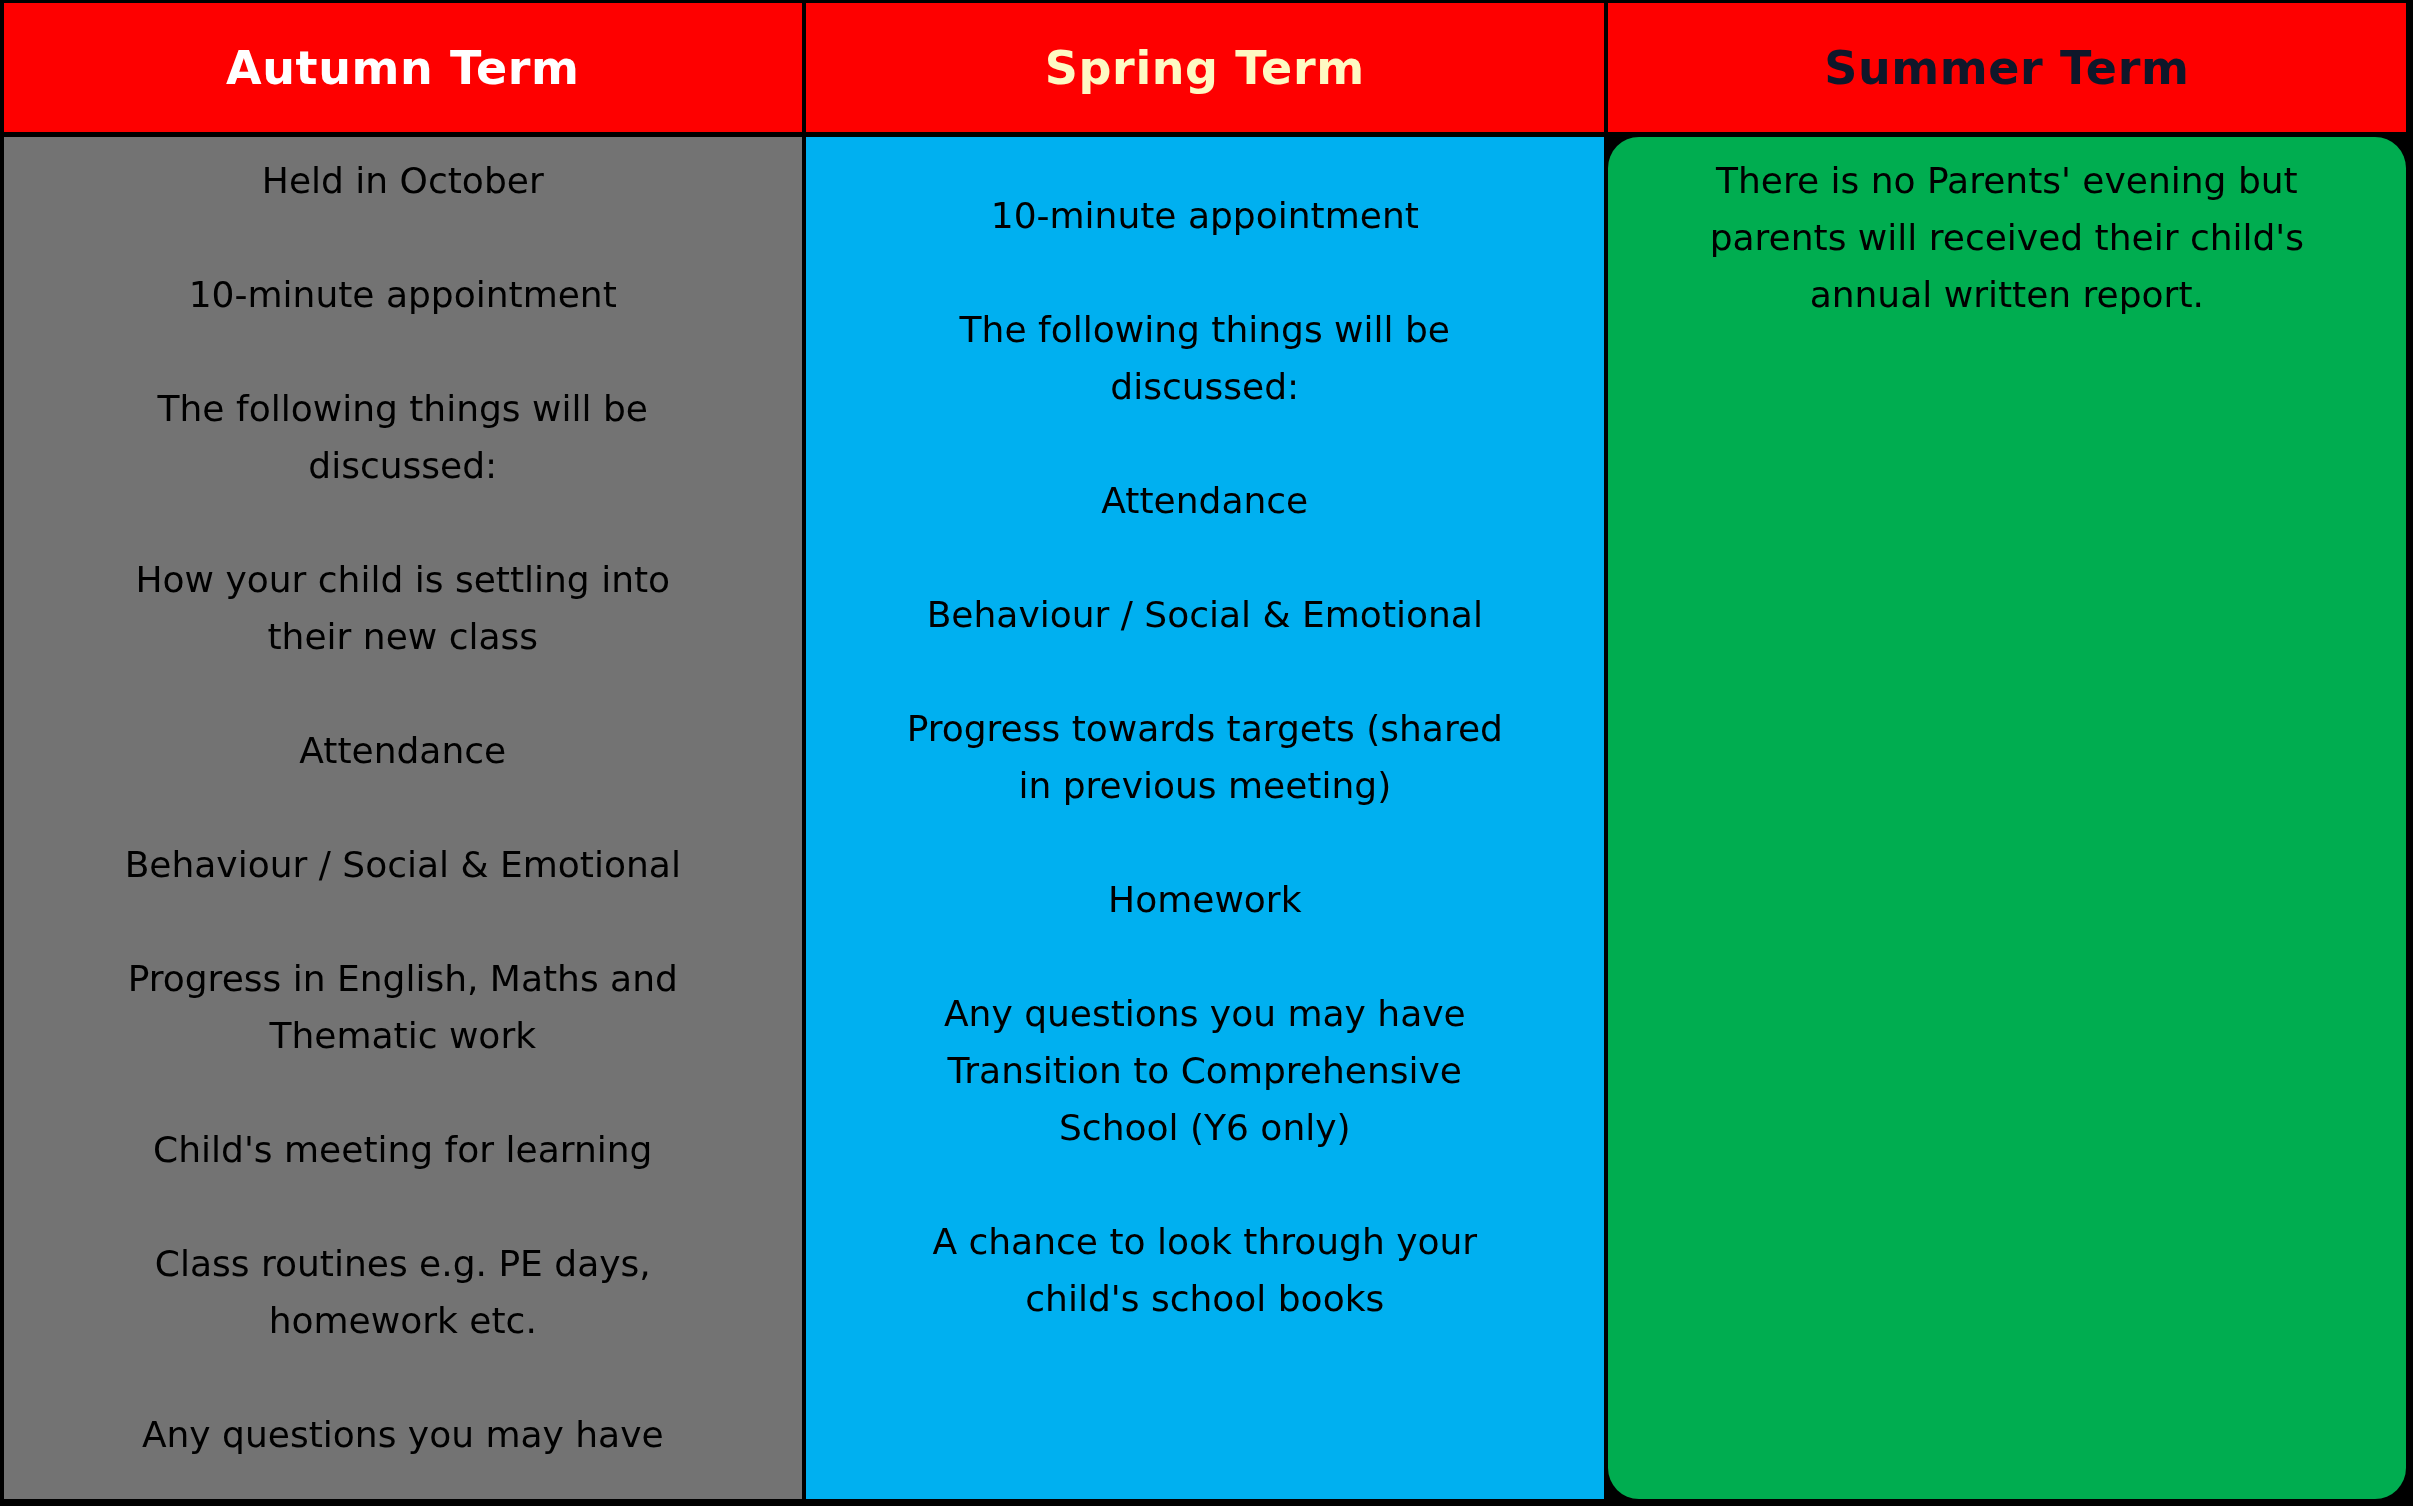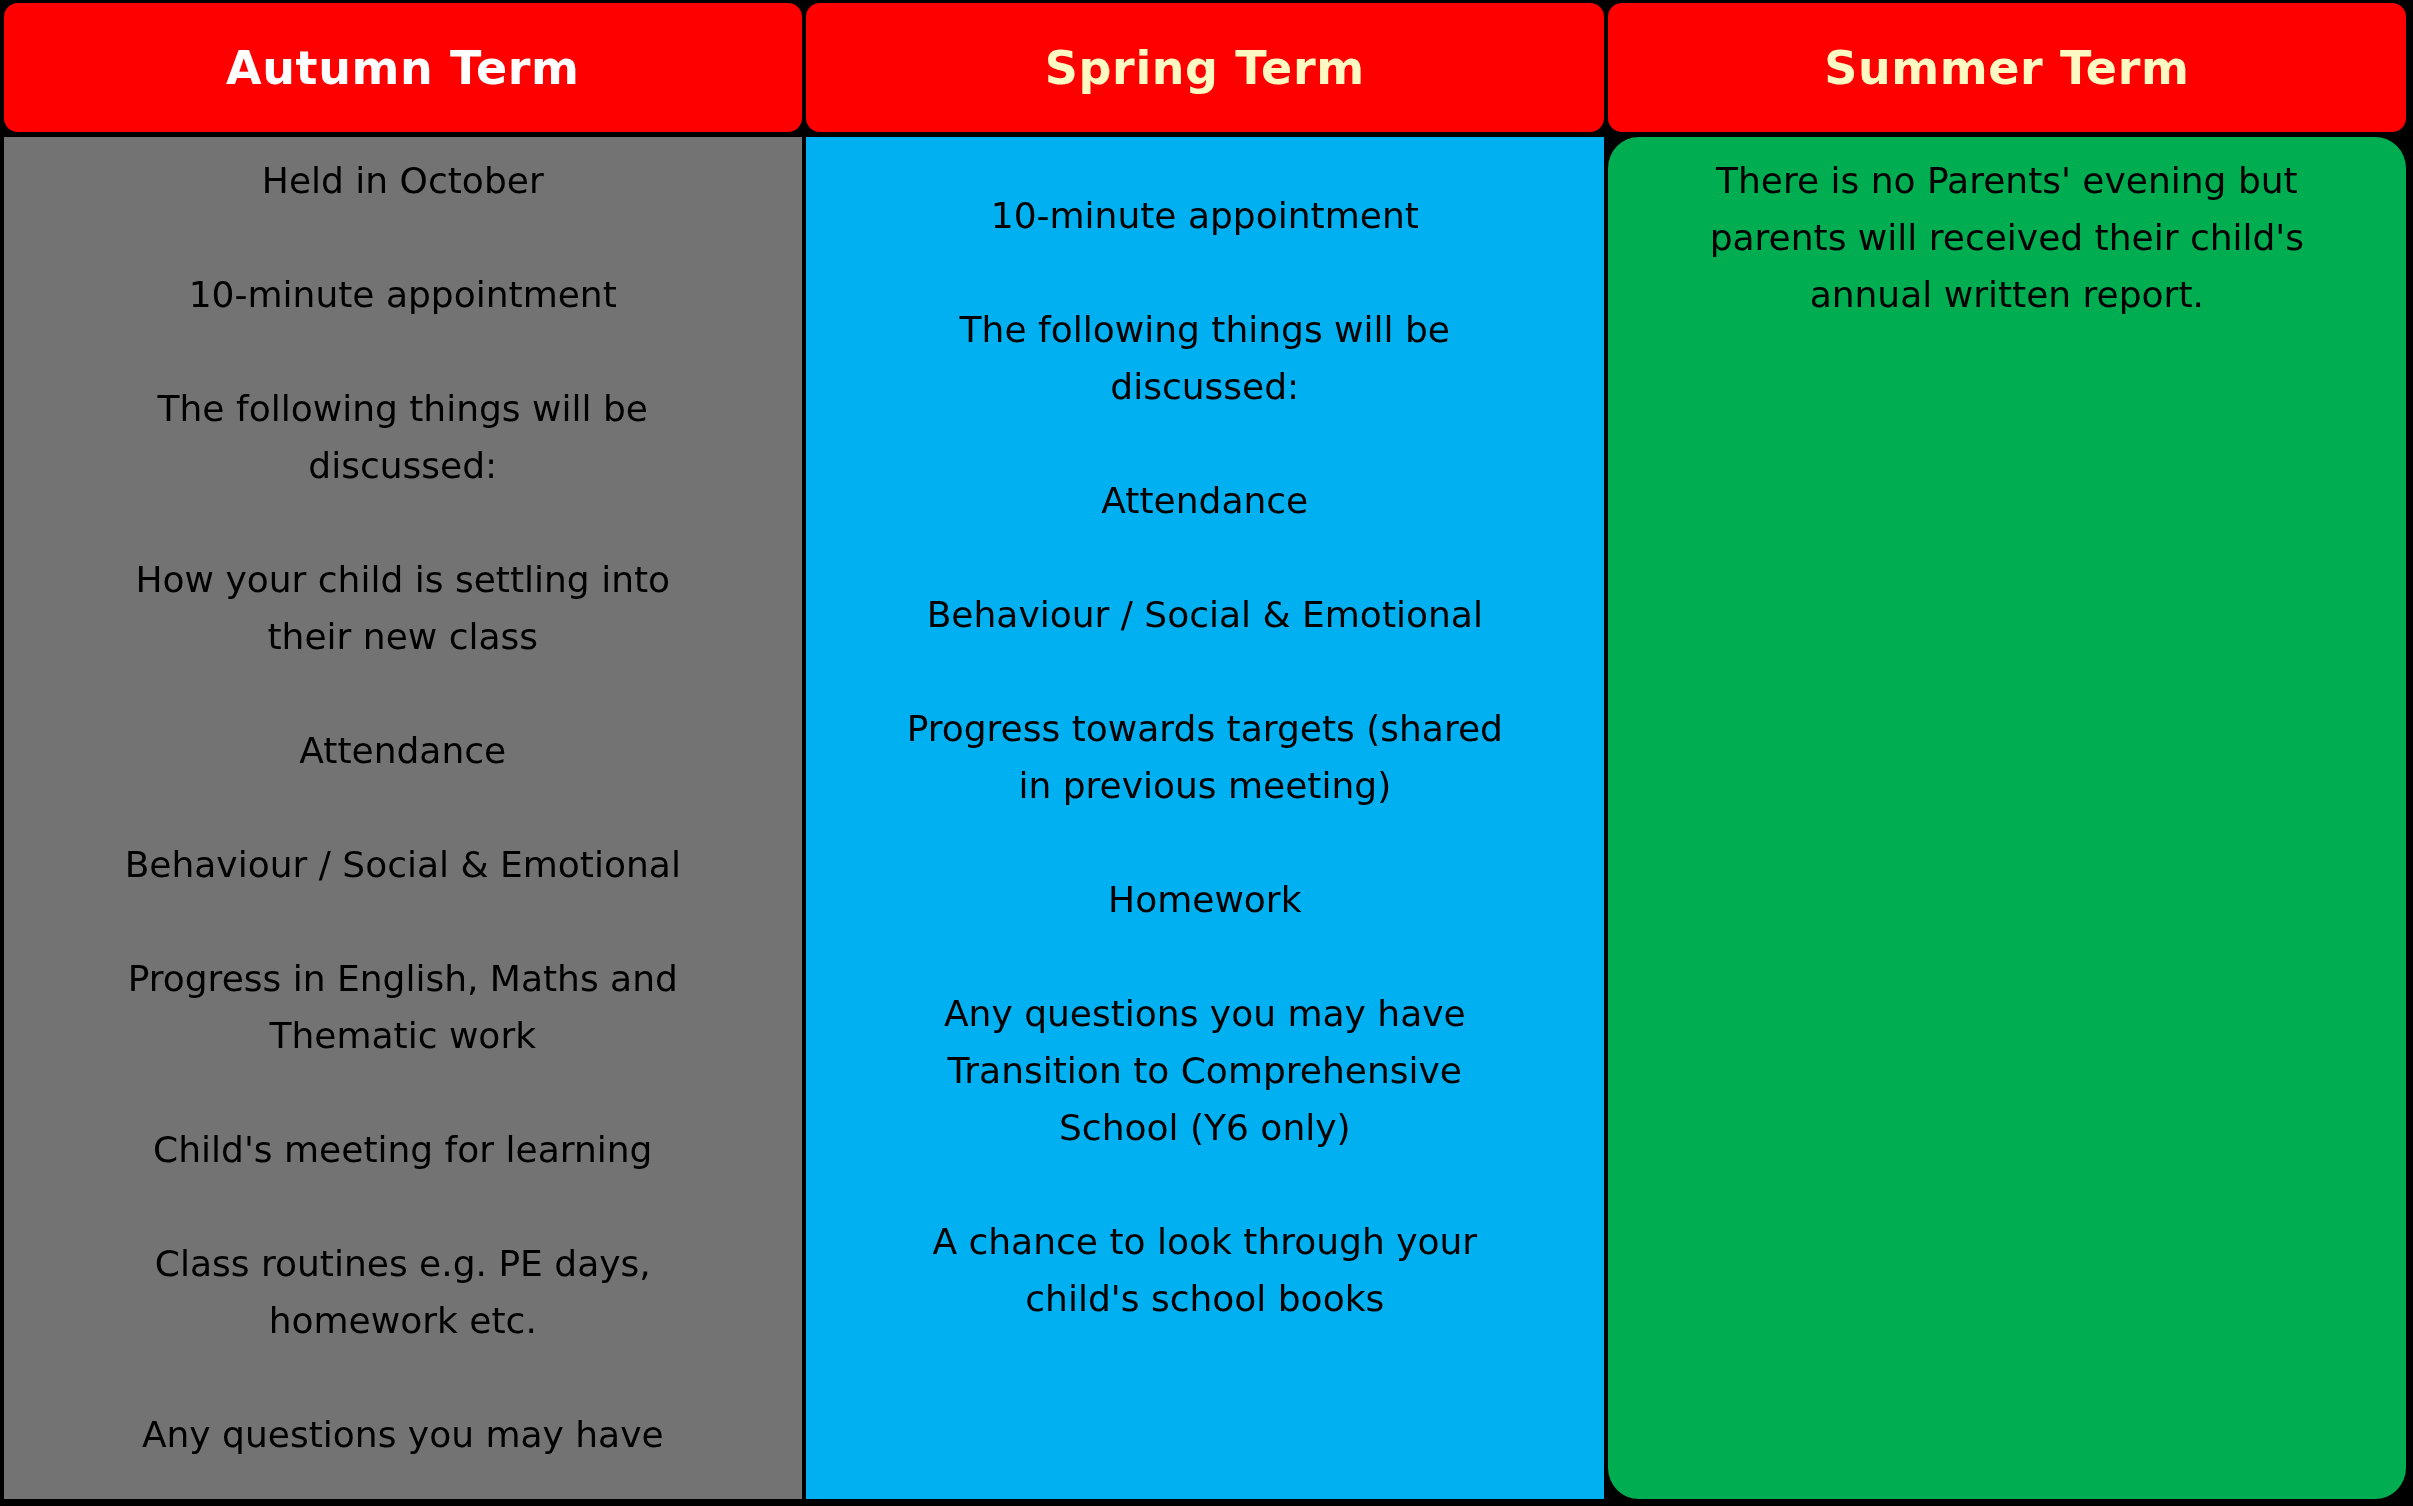--- a/index.html
+++ b/index.html
@@ -20,21 +20,20 @@
     gap: 4.5px;
     font-family: "DejaVu Sans", "Liberation Sans", sans-serif;
   }
   .header-cell {
     display: flex;
     align-items: center;
     justify-content: center;
     font-size: 46px;
     font-weight: bold;
     letter-spacing: 0.6px;
-    border-radius: 14px;
   }
   .body-cell {
     box-sizing: border-box;
     text-align: center;
     color: #000000;
     font-size: 36px;
     line-height: 57px;
     padding: 14.7px 16px 17px 16px;
     overflow: hidden;
   }
@@ -58,21 +57,21 @@
   .body-cell.col-2 p {
     margin: 0;
   }
 </style>
 </head>
 <body>
 
 <div class="slide" id="slide" style="background: rgb(0, 0, 0);">
     <div class="header-cell col-0" style="background: rgb(254, 0, 0); color: rgb(255, 255, 255);">Autumn Term</div>
     <div class="header-cell col-1" style="background: rgb(254, 0, 0); color: #fef9c3;">Spring Term</div>
-    <div class="header-cell col-2" style="background: rgb(254, 0, 0); color: #fef9c3;">Summer Term</div>
+    <div class="header-cell col-2" style="background: rgb(254, 0, 0); color: #0f172a;">Summer Term</div>
     <div class="body-cell col-0" style="background: #737373;">
       <p>Held in October</p>
       <p>10-minute appointment</p>
       <p>The following things will be<br>discussed:</p>
       <p>How your child is settling into<br>their new class</p>
       <p>Attendance</p>
       <p>Behaviour / Social &amp; Emotional</p>
       <p>Progress in English, Maths and<br>Thematic work</p>
       <p>Child's meeting for learning</p>
       <p>Class routines e.g. PE days,<br>homework etc.</p>

